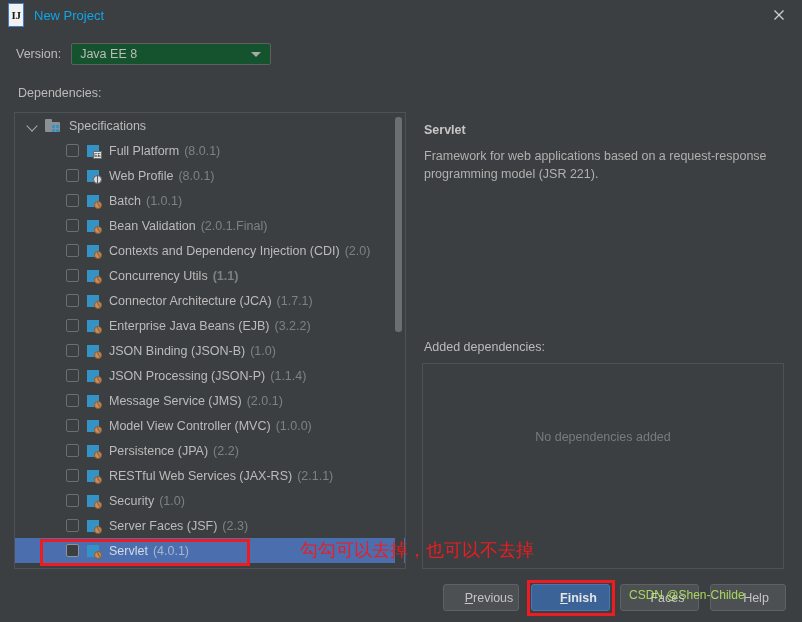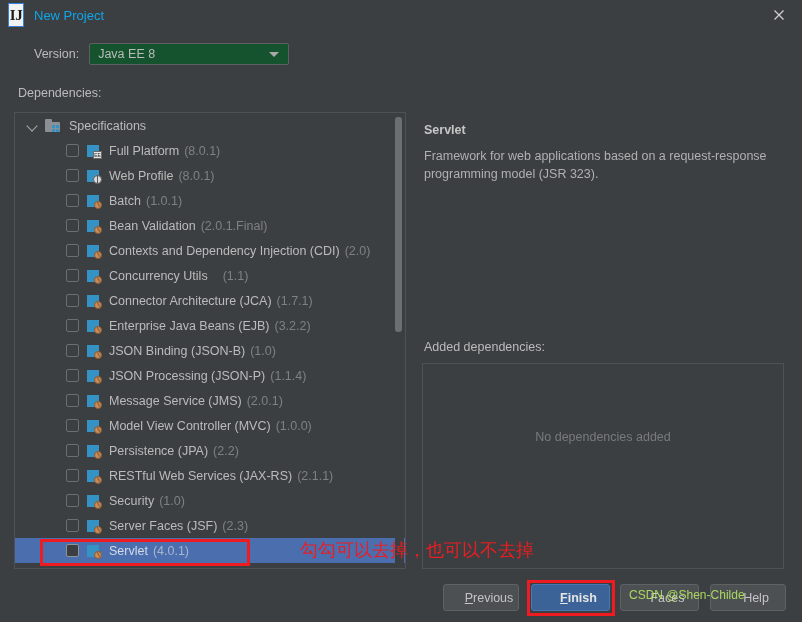--- a/index.html
+++ b/index.html
@@ -22,37 +22,37 @@
     width: 802px; height: 30px;
     background: #3c3f41;
     display: flex; align-items: center;
   }
   .ij-icon {
     margin-left: 8px; width: 16px; height: 24px;
     border: 1px solid #3d7dd6;
     background: #f2f2f2;
     display: flex; align-items: center; justify-content: center;
     font-family: "Liberation Serif", serif;
-    font-size: 15px; font-weight: bold; color: #1b1b1b;
+    font-size: 11px; font-weight: bold; color: #1b1b1b;
     letter-spacing: -0.5px; line-height: 1;
   }
   .title-text {
     margin-left: 10px;
     font-size: 13px; color: #0ea5e9;
   }
   .close-btn {
     position: absolute; right: 0; top: 0;
     width: 46px; height: 30px;
     display: flex; align-items: center; justify-content: center;
     color: #cfcfcf; font-size: 15px; line-height: 1;
   }
 
   
   .version-row {
-    position: absolute; left: 34px; top: 43px;
+    position: absolute; left: 16px; top: 43px;
     display: flex; align-items: center;
   }
   .version-label { font-size: 12.5px; color: #bbbbbb; }
   .combo {
     margin-left: 10px;
     width: 200px; height: 22px;
     background: #14532d;
     border: 1px solid #5e6060;
     border-radius: 2px;
     display: flex; align-items: center;
@@ -363,21 +363,21 @@
         <span class="tree-label">Contexts and Dependency Injection (CDI)</span>
         <span class="tree-label tree-ver" style="margin-left: 5px;">(2.0)</span>
       </div>
       <div class="tree-row">
         <span class="checkbox"></span>
         <span class="spec-icon">
           <span class="sq"></span>
           <span class="bean"></span>
         </span>
         <span class="tree-label">Concurrency Utils</span>
-        <span class="tree-label tree-ver" style="margin-left: 15px;">(1.1)</span>
+        <span class="tree-label tree-ver" style="margin-left: 5px; font-weight: bold;">(1.1)</span>
       </div>
       <div class="tree-row">
         <span class="checkbox"></span>
         <span class="spec-icon">
           <span class="sq"></span>
           <span class="bean"></span>
         </span>
         <span class="tree-label">Connector Architecture (JCA)</span>
         <span class="tree-label tree-ver" style="margin-left: 5px;">(1.7.1)</span>
       </div>
@@ -471,21 +471,21 @@
         <span class="tree-label">Servlet</span>
         <span class="tree-label tree-ver" style="margin-left: 5px;">(4.0.1)</span>
       </div>
     </div>
   <div class="scrollbar-track">
     <div class="scrollbar-thumb"></div>
   </div>
 </div>
 
 <div class="detail-title">Servlet</div>
-<div class="detail-desc">Framework for web applications based on a request-response programming model (JSR 323).</div>
+<div class="detail-desc">Framework for web applications based on a request-response programming model (JSR 221).</div>
 <div class="added-label">Added dependencies:</div>
 <div class="added-box">
   <div class="added-empty">No dependencies added</div>
 </div>
 
 <div class="button-bar">
   <div class="btn btn-previous">
     <span><u>P</u><span id="prev-rest">revious</span></span>
   </div>
   <div class="btn btn-finish">

